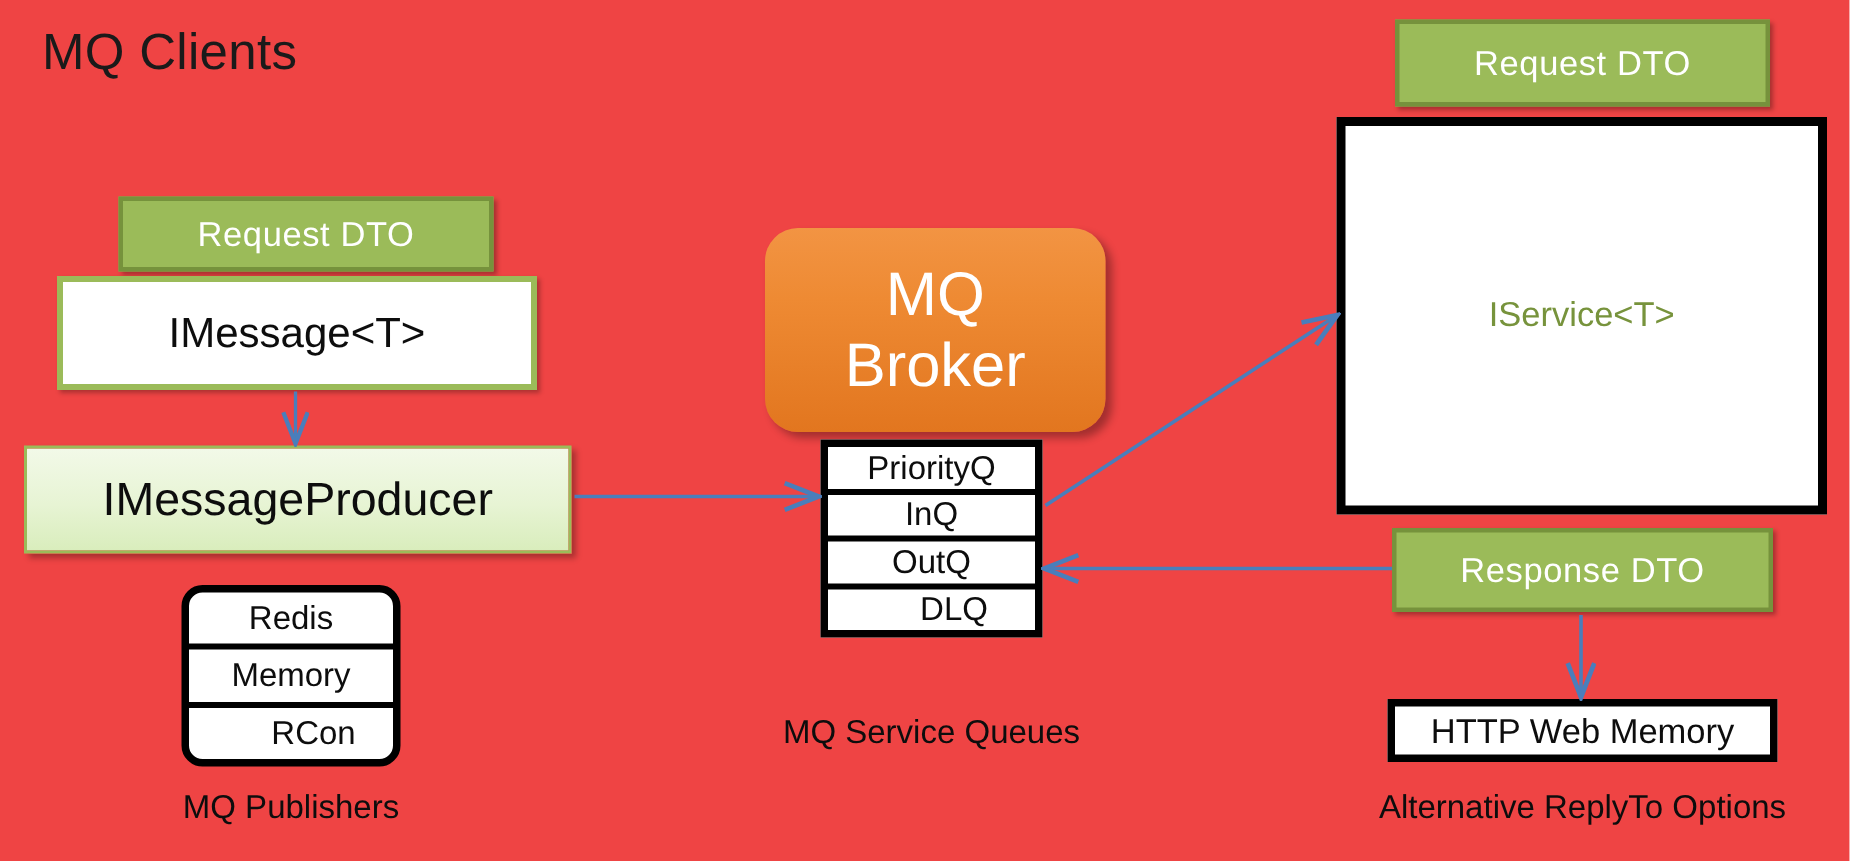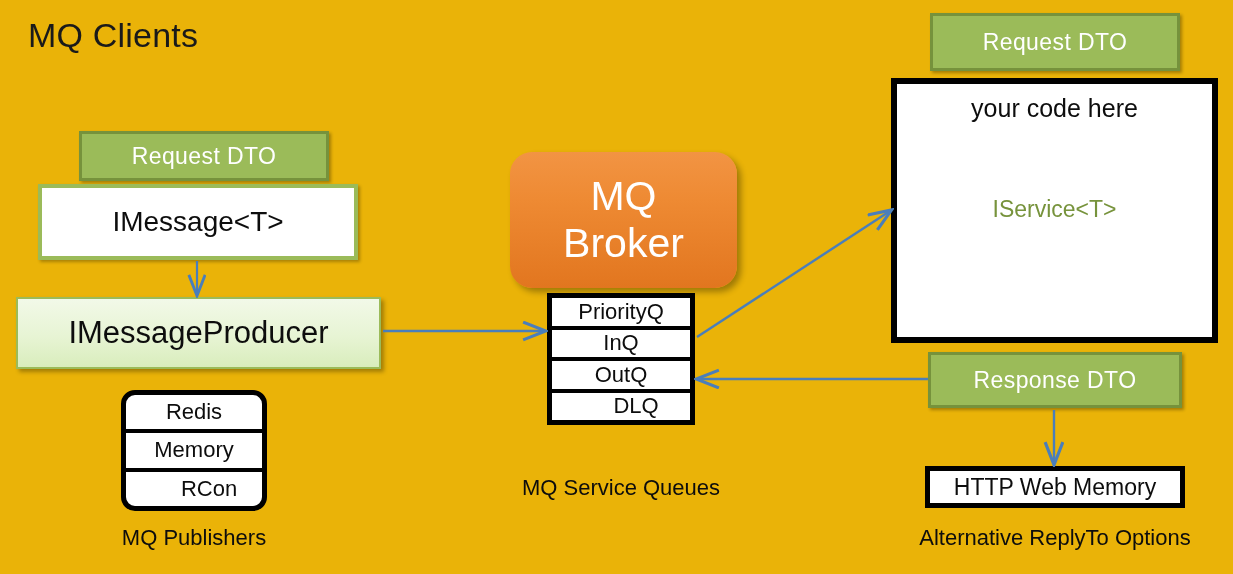--- a/index.html
+++ b/index.html
@@ -7,21 +7,21 @@
     padding: 0;
     background: #ffffff;
   }
   body {
     font-family: "Liberation Sans", sans-serif;
   }
   #canvas {
     position: relative;
     width: 1233px;
     height: 574px;
-    background: #eab308;
+    background: #ef4444;
     overflow: hidden;
   }
   .abs { position: absolute; }
 
   
   #page-title {
     left: 28px;
     top: 16px;
     font-size: 34px;
     color: #1a1a1a;
@@ -191,21 +191,20 @@
     <div class="row">PriorityQ</div>
     <div class="row">InQ</div>
     <div class="row">OutQ</div>
     <div class="row">DLQ</div>
   </div>
   <div class="abs caption" style="left:491px; top:475px; width:260px;">MQ Service Queues</div>
 
   <div class="abs dto-banner" style="left:930px; top:13px; width:250px; height:58px;">Request DTO</div>
 
   <div class="abs service-box" style="left:891px; top:78px; width:327px; height:265px;">
-    <div class="service-caption">your code here</div>
     <div class="service-label">IService&lt;T&gt;</div>
   </div>
 
   <div class="abs dto-banner" style="left:928px; top:352px; width:254px; height:56px;">Response DTO</div>
 
   <div class="abs black-box" style="left:925px; top:466px; width:260px; height:42px;">HTTP Web Memory</div>
 
   <div class="abs caption" style="left:885px; top:525px; width:340px;">Alternative ReplyTo Options</div>
 
   <svg id="arrow-layer" viewBox="0 0 1233 574" xmlns="http://www.w3.org/2000/svg">

